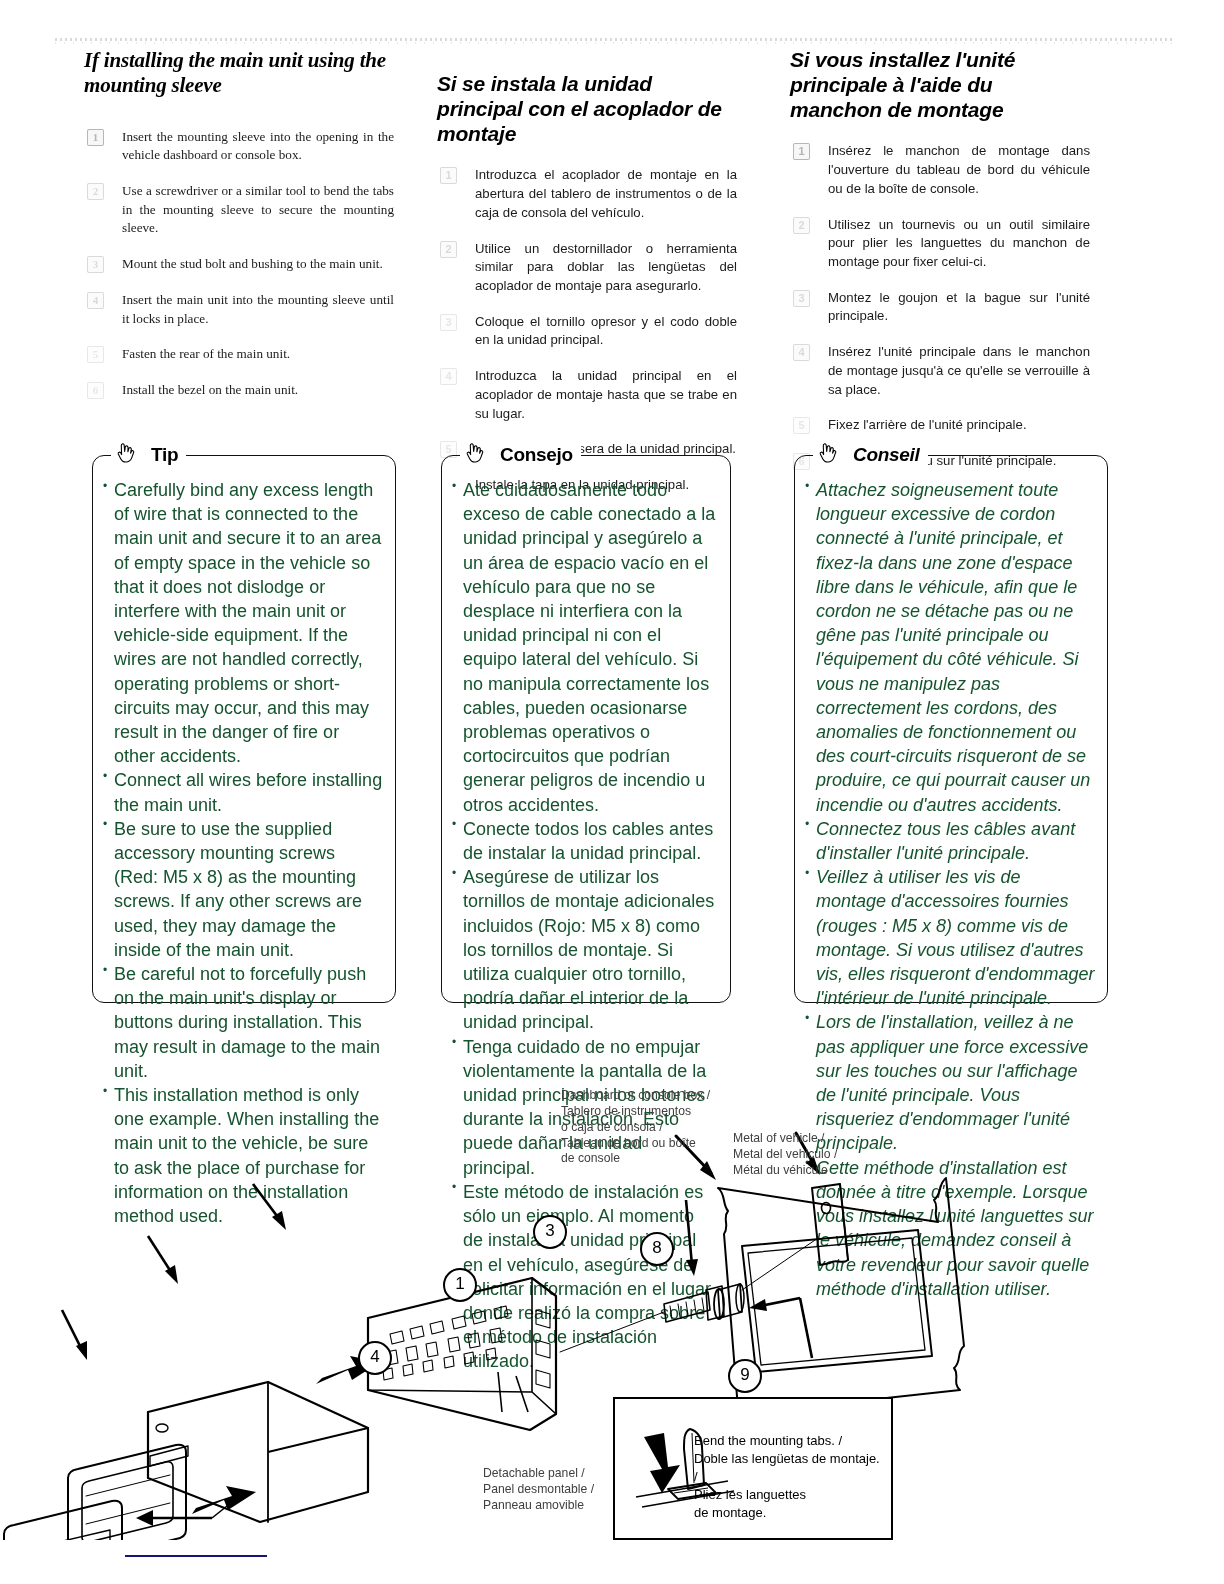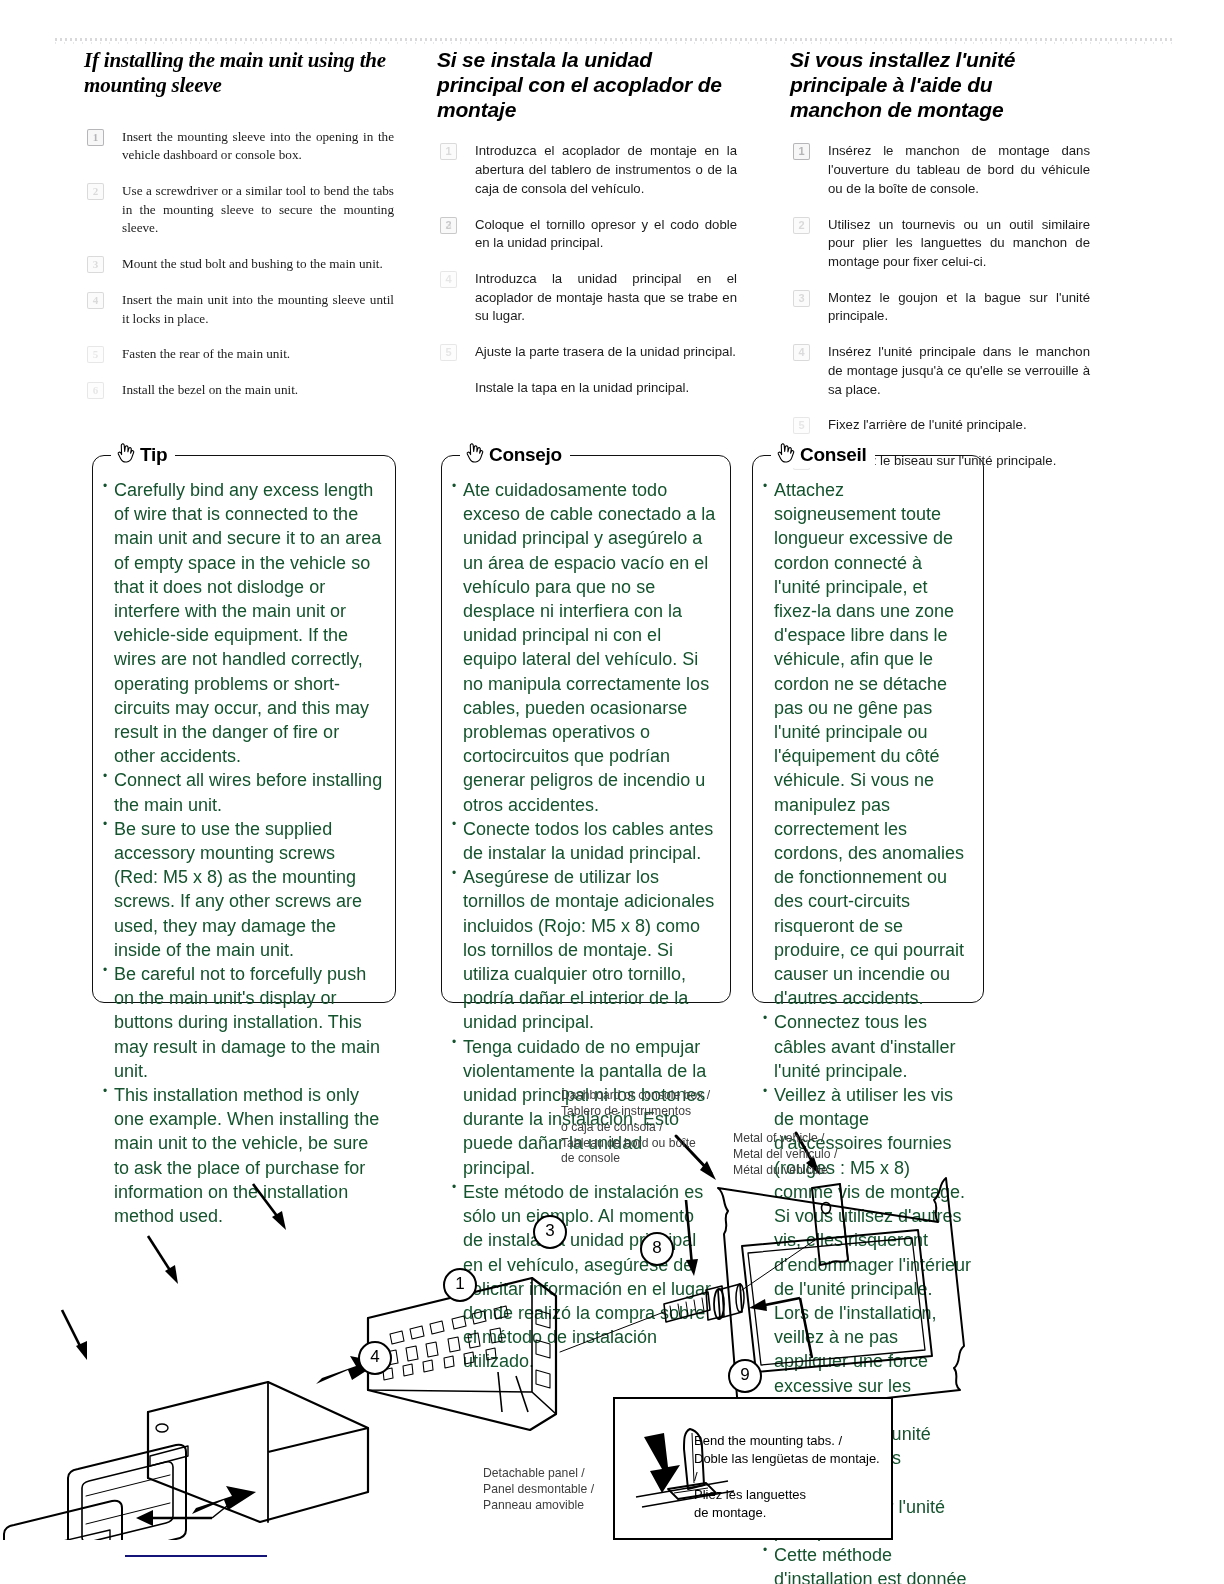--- a/index.html
+++ b/index.html
@@ -43,21 +43,21 @@
   .columns {
     position: absolute;
     left: 0; top: 48px;
     width: 1224px;
   }
   .col {
     position: absolute;
     top: 0;
   }
   .col-en { left: 84px;  width: 310px; font-family: Liberation Serif, serif; }
-  .col-es { left: 437px; width: 300px; }
+  .col-es { left: 437px; width: 300px; margin-top: 24px; }
   .col-fr { left: 790px; width: 300px; }
 
   h1.heading {
     font-size: 21px;
     font-style: italic;
     font-weight: bold;
     line-height: 1.18;
     margin: 0 0 20px 0;
     letter-spacing: -0.2px;
   }
@@ -102,21 +102,21 @@
   }
   .tipbox .tip-header {
     position: absolute;
     left: 18px;
     top: -16px;
     height: 28px;
     background: #fff;
     padding: 0 8px 0 4px;
     display: flex;
     align-items: center;
-    gap: 5px;
+    gap: 16px;
   }
   .tip-header .hand { display: block; }
   .tip-header .tip-label {
     font-size: 19px;
     font-weight: bold;
     letter-spacing: -0.3px;
     line-height: 1;
   }
   .tip-list {
     margin: 0;
@@ -203,21 +203,21 @@
       <li class="step faded"><span class="num">4</span><span>Insert the main unit into the mounting sleeve until it locks in place.</span></li>
       <li class="step faded2"><span class="num">5</span><span>Fasten the rear of the main unit.</span></li>
       <li class="step faded2"><span class="num">6</span><span>Install the bezel on the main unit.</span></li>
     </ul>
   </div>
 
   <div class="col col-es">
     <h1 class="heading">Si se instala la unidad principal con el acoplador de montaje</h1>
     <ul class="steps">
       <li class="step faded"><span class="num">1</span><span>Introduzca el acoplador de montaje en la abertura del tablero de instrumentos o de la caja de consola del vehículo.</span></li>
-      <li class="step faded"><span class="num">2</span></li>
+      <li class="step faded"><span class="num">2</span><span>Utilice un destornillador o herramienta similar para doblar las lengüetas del acoplador de montaje para asegurarlo.</span></li>
       <li class="step faded2"><span class="num">3</span><span>Coloque el tornillo opresor y el codo doble en la unidad principal.</span></li>
       <li class="step faded2"><span class="num">4</span><span>Introduzca la unidad principal en el acoplador de montaje hasta que se trabe en su lugar.</span></li>
       <li class="step faded2"><span class="num">5</span><span>Ajuste la parte trasera de la unidad principal.</span></li>
       <li class="step faded2"><span class="num" style="opacity:0"></span><span>Instale la tapa en la unidad principal.</span></li>
     </ul>
   </div>
 
   <div class="col col-fr">
     <h1 class="heading">Si vous installez l'unité principale à l'aide du manchon de montage</h1>
     <ul class="steps">
@@ -256,21 +256,21 @@
   </div>
   <ul class="tip-list">
     <li>Ate cuidadosamente todo exceso de cable conectado a la unidad principal y asegúrelo a un área de espacio vacío en el vehículo para que no se desplace ni interfiera con la unidad principal ni con el equipo lateral del vehículo. Si no manipula correctamente los cables, pueden ocasionarse problemas operativos o cortocircuitos que podrían generar peligros de incendio u otros accidentes.</li>
     <li>Conecte todos los cables antes de instalar la unidad principal.</li>
     <li>Asegúrese de utilizar los tornillos de montaje adicionales incluidos (Rojo: M5 x 8) como los tornillos de montaje. Si utiliza cualquier otro tornillo, podría dañar el interior de la unidad principal.</li>
     <li>Tenga cuidado de no empujar violentamente la pantalla de la unidad principal ni los botones durante la instalación. Esto puede dañar la unidad principal.</li>
     <li>Este método de instalación es sólo un ejemplo. Al momento de instalar la unidad principal en el vehículo, asegúrese de solicitar información en el lugar donde realizó la compra sobre el método de instalación utilizado.</li>
   </ul>
 </div>
 
-<div class="tipbox" style="left:752px; top:455px; width:232px; height:548px;">
+<div class="tipbox" style="left:794px; top:455px; width:314px; height:548px;font-style:italic;">
   <div class="tip-header">
     <svg class="hand" width="20" height="24" viewBox="0 0 20 24">
       <path d="M7.2 2.1c.9-.5 1.9.1 2 1.1l.5 6.2.6-4.4c.1-.9 1.1-1.4 1.9-1 .5.3.8.8.8 1.4l-.1 4.4.9-3.2c.2-.8 1.1-1.2 1.8-.8.5.3.8.9.7 1.5l-.7 3.9.9-1.9c.3-.7 1.2-.9 1.8-.4.4.3.6.9.4 1.4l-2 5.6c-.8 2.2-2.7 3.8-5 4.1-2.5.3-4.9-1-6-3.3L3.3 12c-.3-.7 0-1.5.7-1.8.6-.3 1.4 0 1.7.6l.9 1.8-.3-9.2c0-.6.3-1.1.9-1.3z" fill="none" stroke="#000" stroke-width="1.1" stroke-linejoin="round"></path>
     </svg>
     <span class="tip-label">Conseil</span>
   </div>
   <ul class="tip-list">
     <li>Attachez soigneusement toute longueur excessive de cordon connecté à l'unité principale, et fixez-la dans une zone d'espace libre dans le véhicule, afin que le cordon ne se détache pas ou ne gêne pas l'unité principale ou l'équipement du côté véhicule. Si vous ne manipulez pas correctement les cordons, des anomalies de fonctionnement ou des court-circuits risqueront de se produire, ce qui pourrait causer un incendie ou d'autres accidents.</li>
     <li>Connectez tous les câbles avant d'installer l'unité principale.</li>
     <li>Veillez à utiliser les vis de montage d'accessoires fournies (rouges : M5 x 8) comme vis de montage. Si vous utilisez d'autres vis, elles risqueront d'endommager l'intérieur de l'unité principale.</li>

